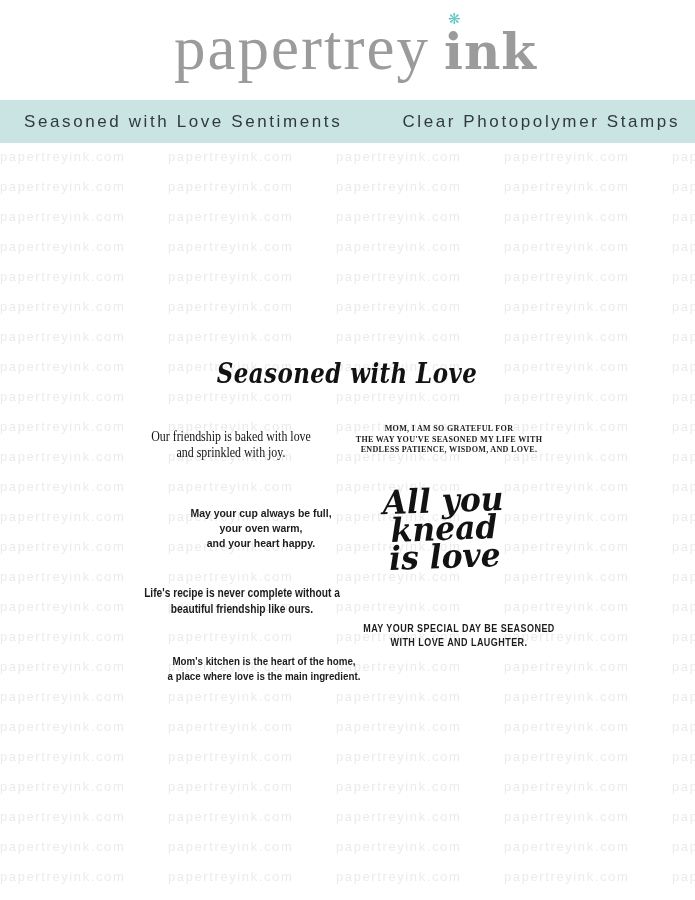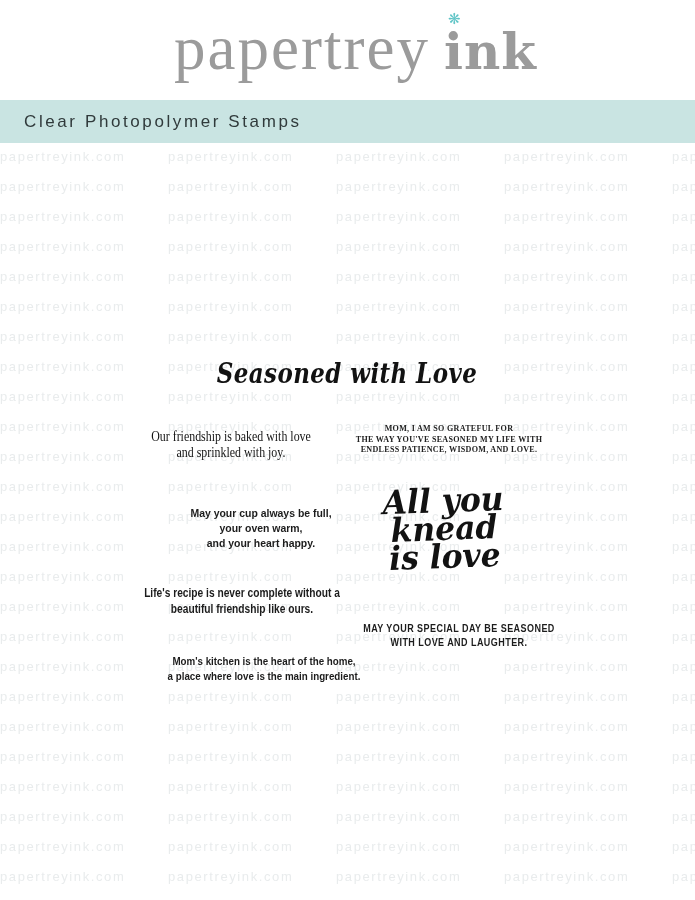--- a/index.html
+++ b/index.html
@@ -80,20 +80,21 @@
 
   <header class="logo">
     <span class="brand-serif">papertrey</span>
     <span class="ink-wrap">
       <span class="flower">❋</span>
       <span class="brand-script">ink</span>
     </span>
   </header>
 
   <div class="banner">
+    <span>Seasoned with Love Sentiments</span>
     <span>Clear Photopolymer Stamps</span>
   </div>
 
   <div class="stamp-area">
 
     <div class="watermark">
         <div class="wm-row">
           <span>papertreyink.com</span>
           <span>papertreyink.com</span>
           <span>papertreyink.com</span>

